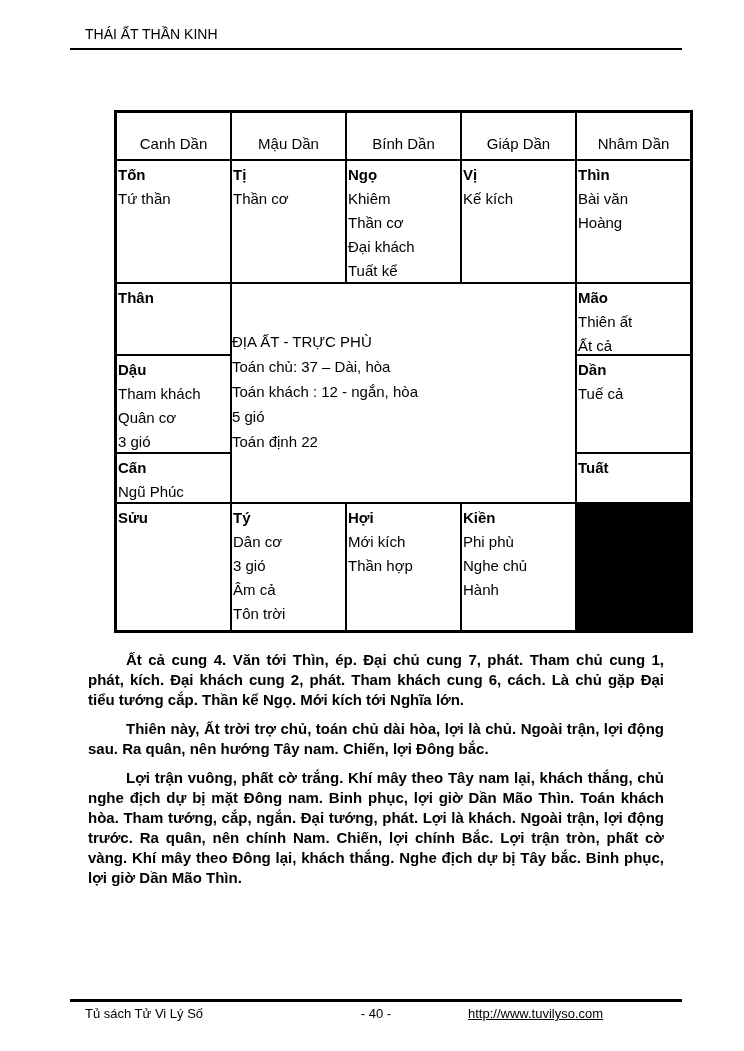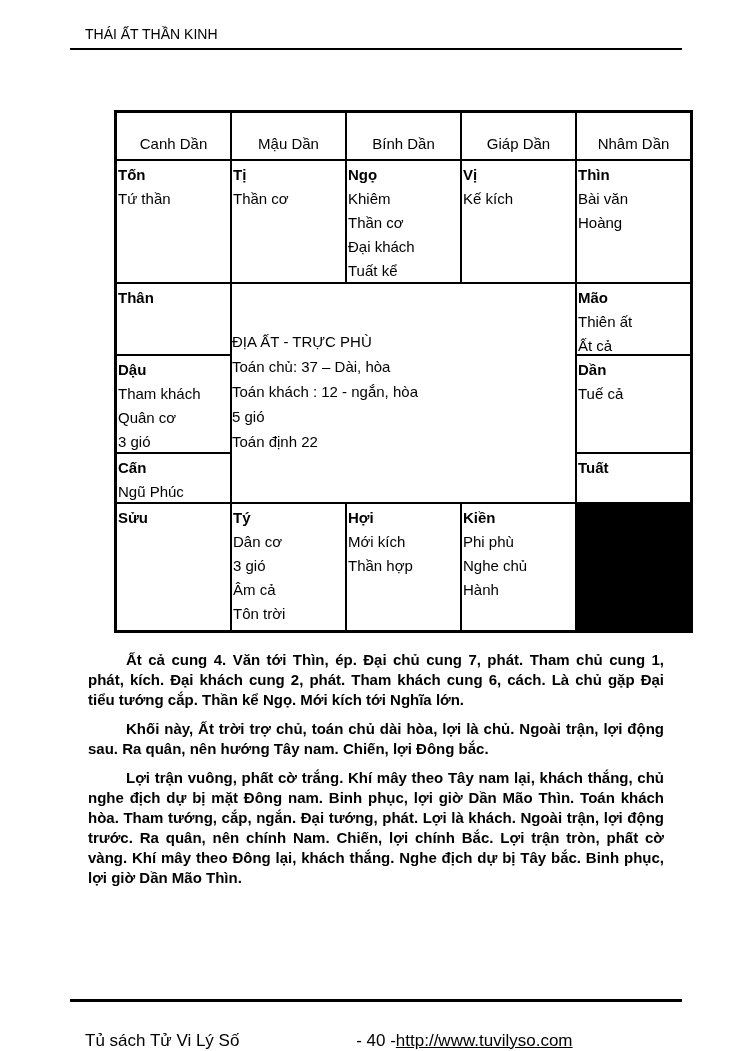--- a/index.html
+++ b/index.html
@@ -56,29 +56,29 @@
   .body-text p {
     text-align:justify;
     text-indent:38px;
     margin-bottom:9px;
   }
 
   
   .running-footer {
     position:absolute; left:70px; top:999px; width:612px;
     border-top:3px solid #000;
-    padding-top:20px;
+    padding-top:4px;
     display:grid;
     grid-template-columns:1fr auto 1fr;
     align-items:baseline;
-    font-size:17px;
+    font-size:13px;
   }
   .running-footer .lf { padding-left:15px; }
   .running-footer .cf { text-align:left; }
-  .running-footer .rf { text-align:left; padding-right:2px;margin-top:9px; }
+  .running-footer .rf { text-align:center; padding-right:2px; }
   .running-footer a { color:#000; text-decoration:underline; cursor:pointer; }
 </style>
 </head>
 <body>
 
 <div class="page">
 
   <div class="running-header">
     <span class="lh">THÁI ẤT THẦN KINH</span>
   </div>
@@ -187,21 +187,21 @@
       <div class="lbl">Kiền</div>
       <div>Phi phù</div>
       <div>Nghe chủ</div>
       <div>Hành</div>
     </div>
 
   </div>
 
   <div class="body-text">
     <p>Ất cả cung 4. Văn tới Thìn, ép. Đại chủ cung 7, phát. Tham chủ cung 1, phát, kích. Đại khách cung 2, phát. Tham khách cung 6, cách. Là chủ gặp Đại tiểu tướng cắp. Thần kể Ngọ. Mới kích tới Nghĩa lớn.</p>
-    <p>Khối này, Ất trời trợ chủ, toán chủ dài hòa, lợi là chủ. Ngoài trận, lợi động sau. Ra quân, nên hướng Tây nam. Chiến, lợi Đông bắc.</p>
+    <p>Thiên này, Ất trời trợ chủ, toán chủ dài hòa, lợi là chủ. Ngoài trận, lợi động sau. Ra quân, nên hướng Tây nam. Chiến, lợi Đông bắc.</p>
     <p>Lợi trận vuông, phất cờ trắng. Khí mây theo Tây nam lại, khách thắng, chủ nghe địch dự bị mặt Đông nam. Binh phục, lợi giờ Dần Mão Thìn. Toán khách hòa. Tham tướng, cắp, ngắn. Đại tướng, phát. Lợi là khách. Ngoài trận, lợi động trước. Ra quân, nên chính Nam. Chiến, lợi chính Bắc. Lợi trận tròn, phất cờ vàng. Khí mây theo Đông lại, khách thắng. Nghe địch dự bị Tây bắc. Binh phục, lợi giờ Dần Mão Thìn.</p>
   </div>
 
   <div class="running-footer">
     <span class="lf">Tủ sách Tử Vi Lý Số</span>
     <span class="cf">- 40 -</span>
     <span class="rf"><a>http://www.tuvilyso.com</a></span>
   </div>
 
 </div>

